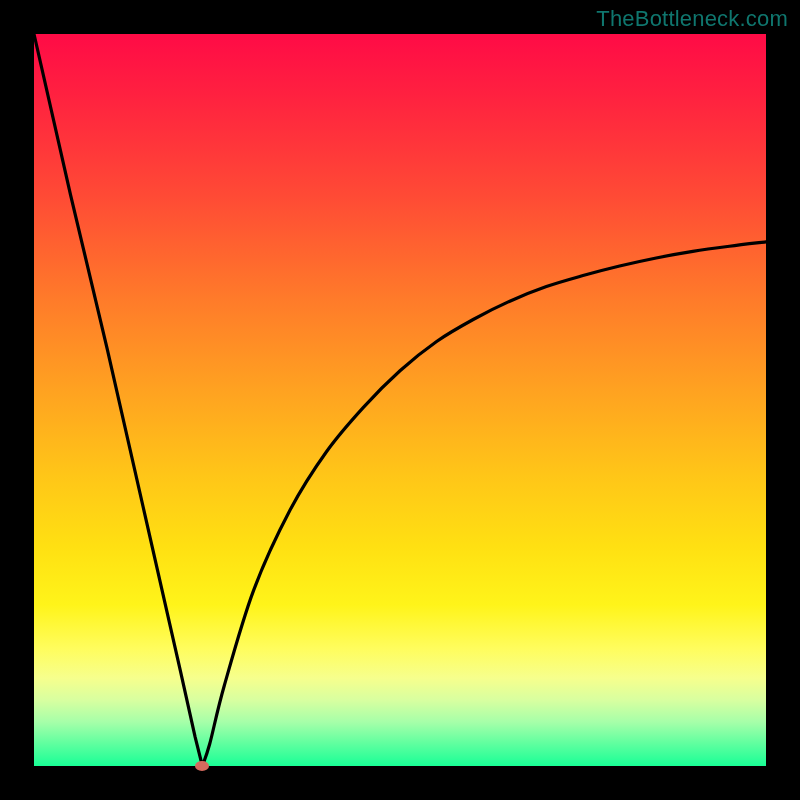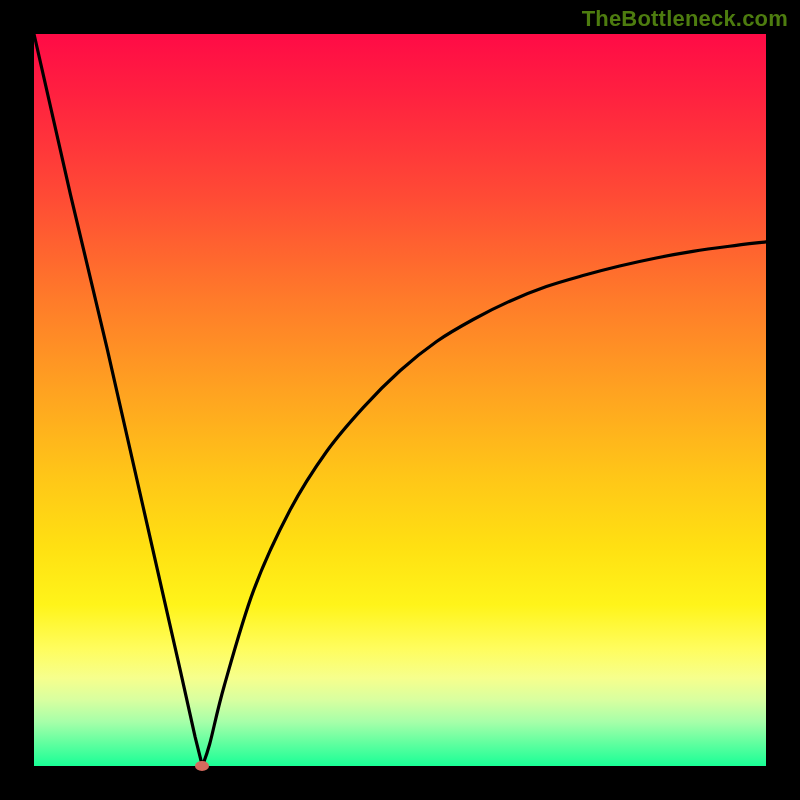--- a/index.html
+++ b/index.html
@@ -38,23 +38,23 @@
       #d8ffa0 91%,
       #a6ffa9 94%,
       #5eff9f 97%,
       #19ff96 100%
     );
   }
   .watermark {
     position: absolute;
     top: 6px;
     right: 12px;
-    color: #4d7c0f;
+    color: #0f766e;
     font-size: 22px;
-    font-weight: 700;
+    font-weight: 400;
     letter-spacing: 0.2px;
     user-select: none;
   }
   svg.curve {
     position: absolute;
     left: 0;
     top: 0;
     width: 732px;
     height: 732px;
     overflow: visible;

